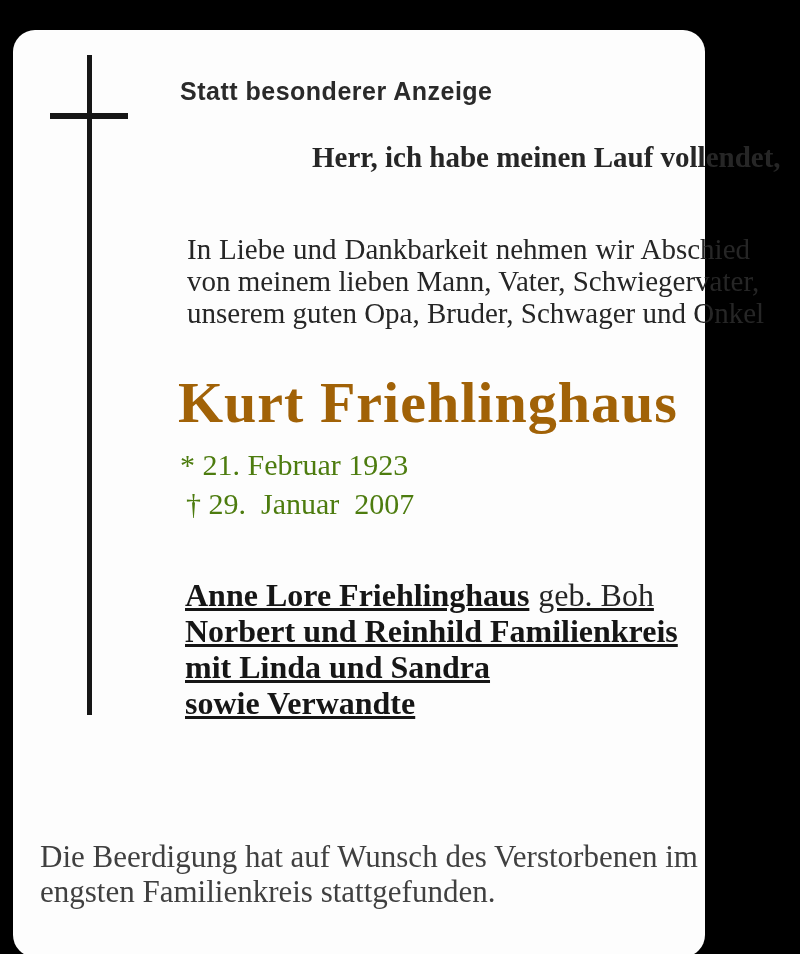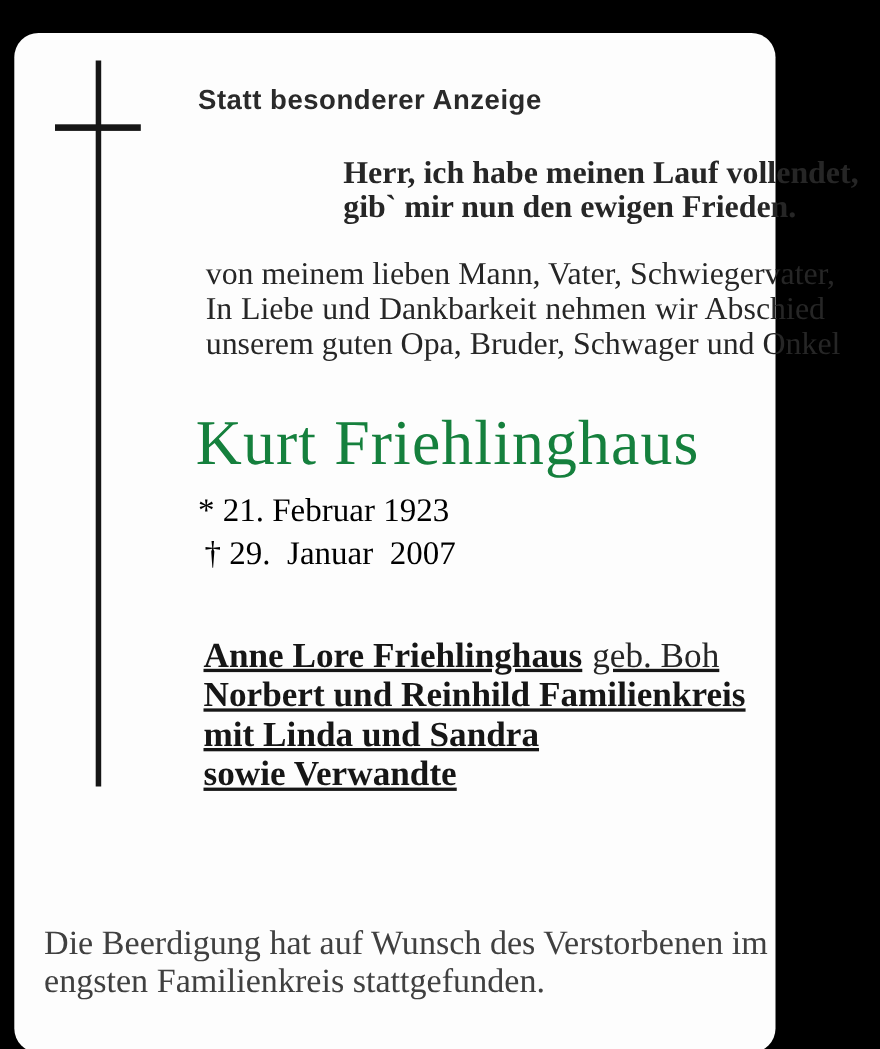--- a/index.html
+++ b/index.html
@@ -65,31 +65,31 @@
   }
   .just-line {
     text-align: justify;
     text-align-last: justify;
     white-space: nowrap;
   }
 
   .deceased-name {
     left: 165px; top: 339px;
     font-size: 58px;
-    font-weight: normal;
+    font-weight: bold;
     letter-spacing: 1px;
-    color: #15803d;
+    color: #a16207;
     white-space: nowrap;
   }
 
   .dates-block {
     left: 167px; top: 415px;
     font-size: 30px;
     line-height: 39px;
-    color: #000000;
+    color: #4d7c0f;
   }
   .death-line {
     padding-left: 6px;
     white-space: pre;
   }
   .birth-line { white-space: pre; }
 
   .family-block {
     left: 172px; top: 547px;
     font-size: 32px;
@@ -125,26 +125,25 @@
 
 <div class="sheet">
 
   <div class="abs cross-vstem"></div>
   <div class="abs cross-hbar"></div>
 
   <div class="abs header-line">Statt besonderer Anzeige</div>
 
   <div class="abs quote-block">
     <div>Herr, ich habe meinen Lauf vollendet,</div>
-    <div>gib` mir nun den ewigen Frieden.</div>
   </div>
 
   <div class="abs intro-block">
+    <div class="just-line">In Liebe und Dankbarkeit nehmen wir Abschied</div>
     <div class="just-line">von meinem lieben Mann, Vater, Schwiegervater,</div>
-    <div class="just-line">In Liebe und Dankbarkeit nehmen wir Abschied</div>
     <div class="just-line">unserem guten Opa, Bruder, Schwager und Onkel</div>
   </div>
 
   <div class="abs deceased-name">Kurt Friehlinghaus</div>
 
   <div class="abs dates-block">
     <div class="birth-line">* 21. Februar 1923</div>
     <div class="death-line">† 29.  Januar  2007</div>
   </div>
 

